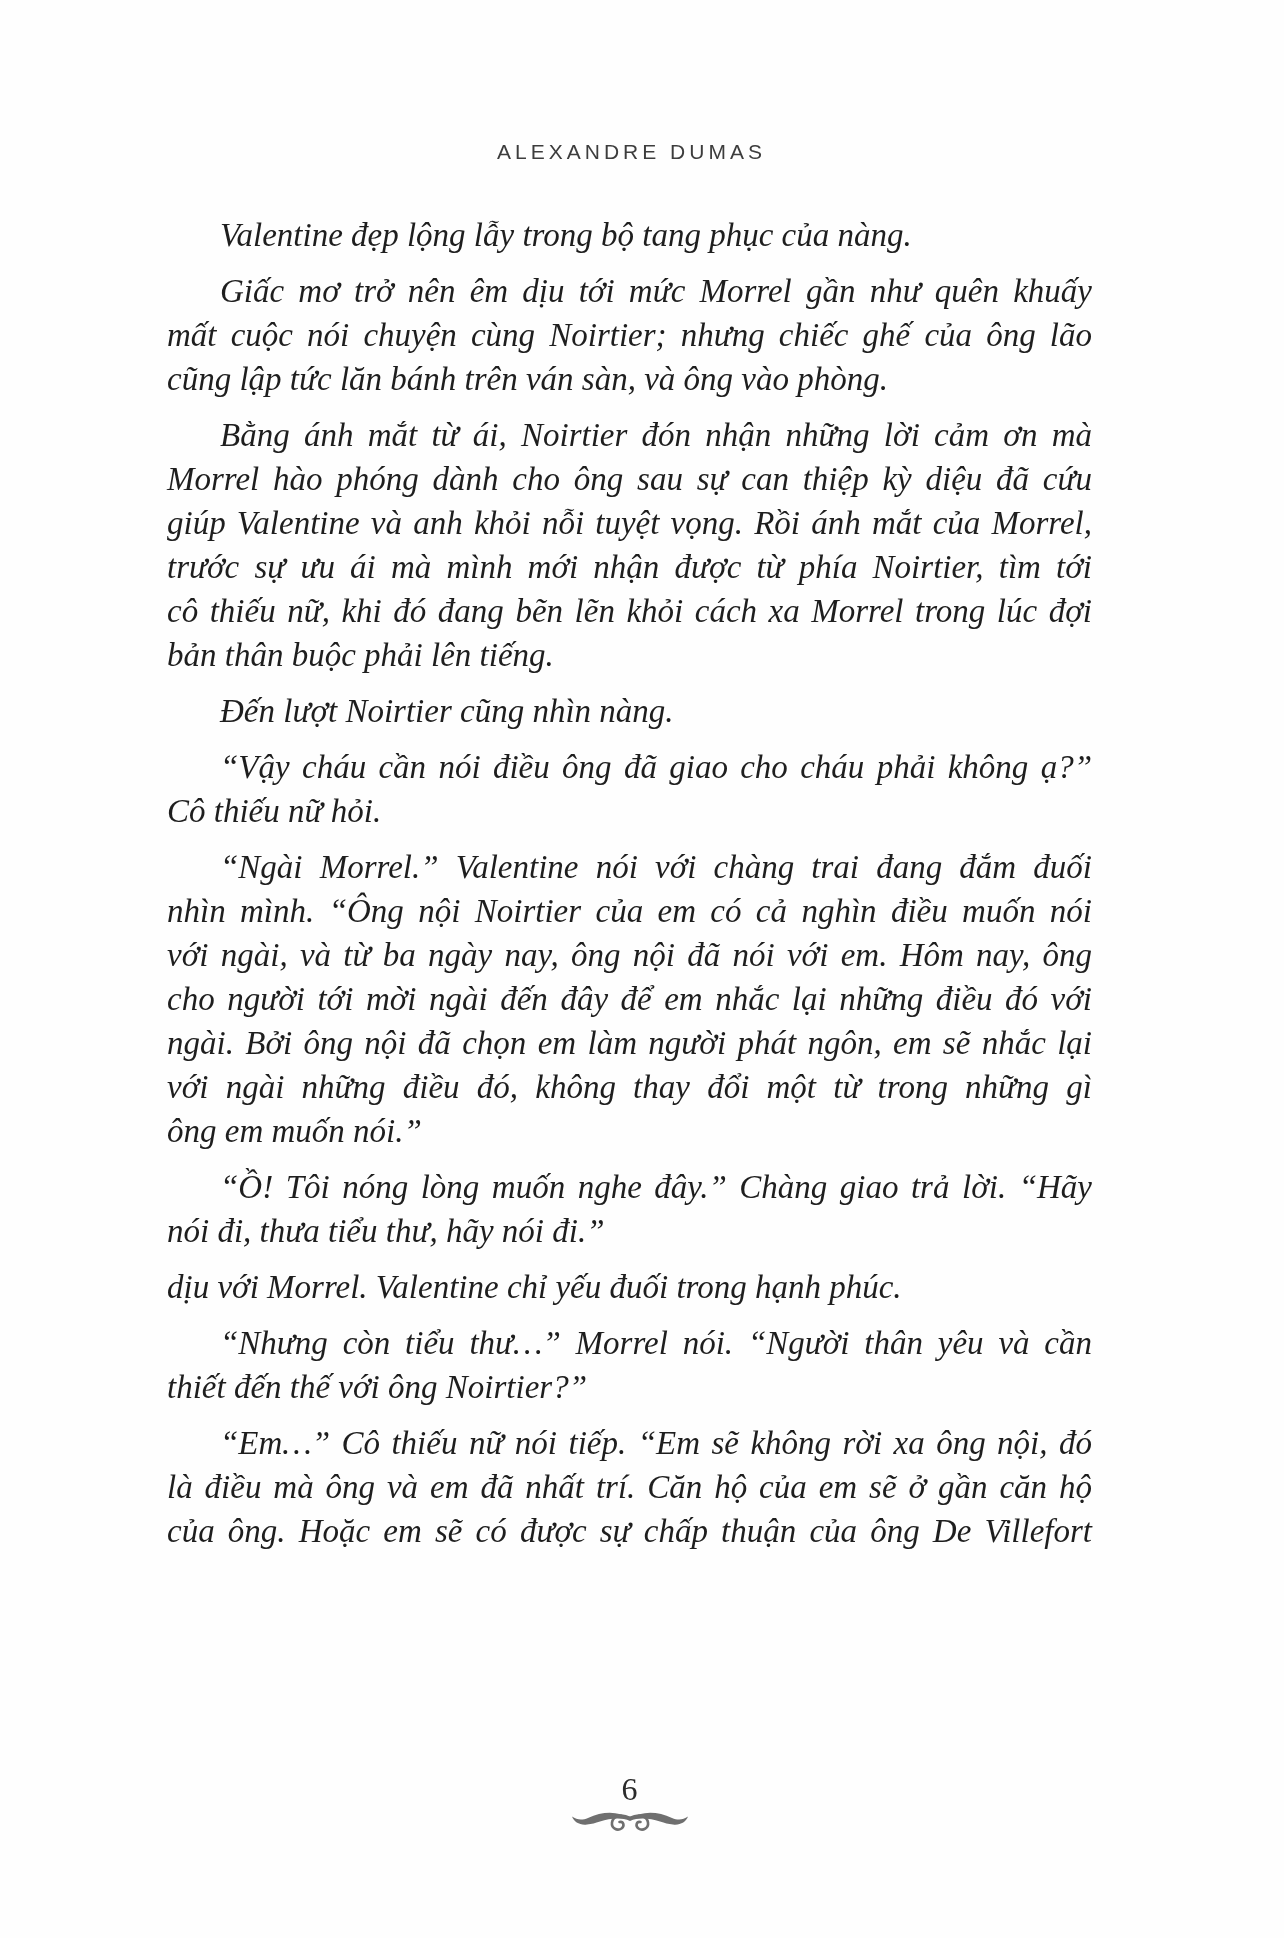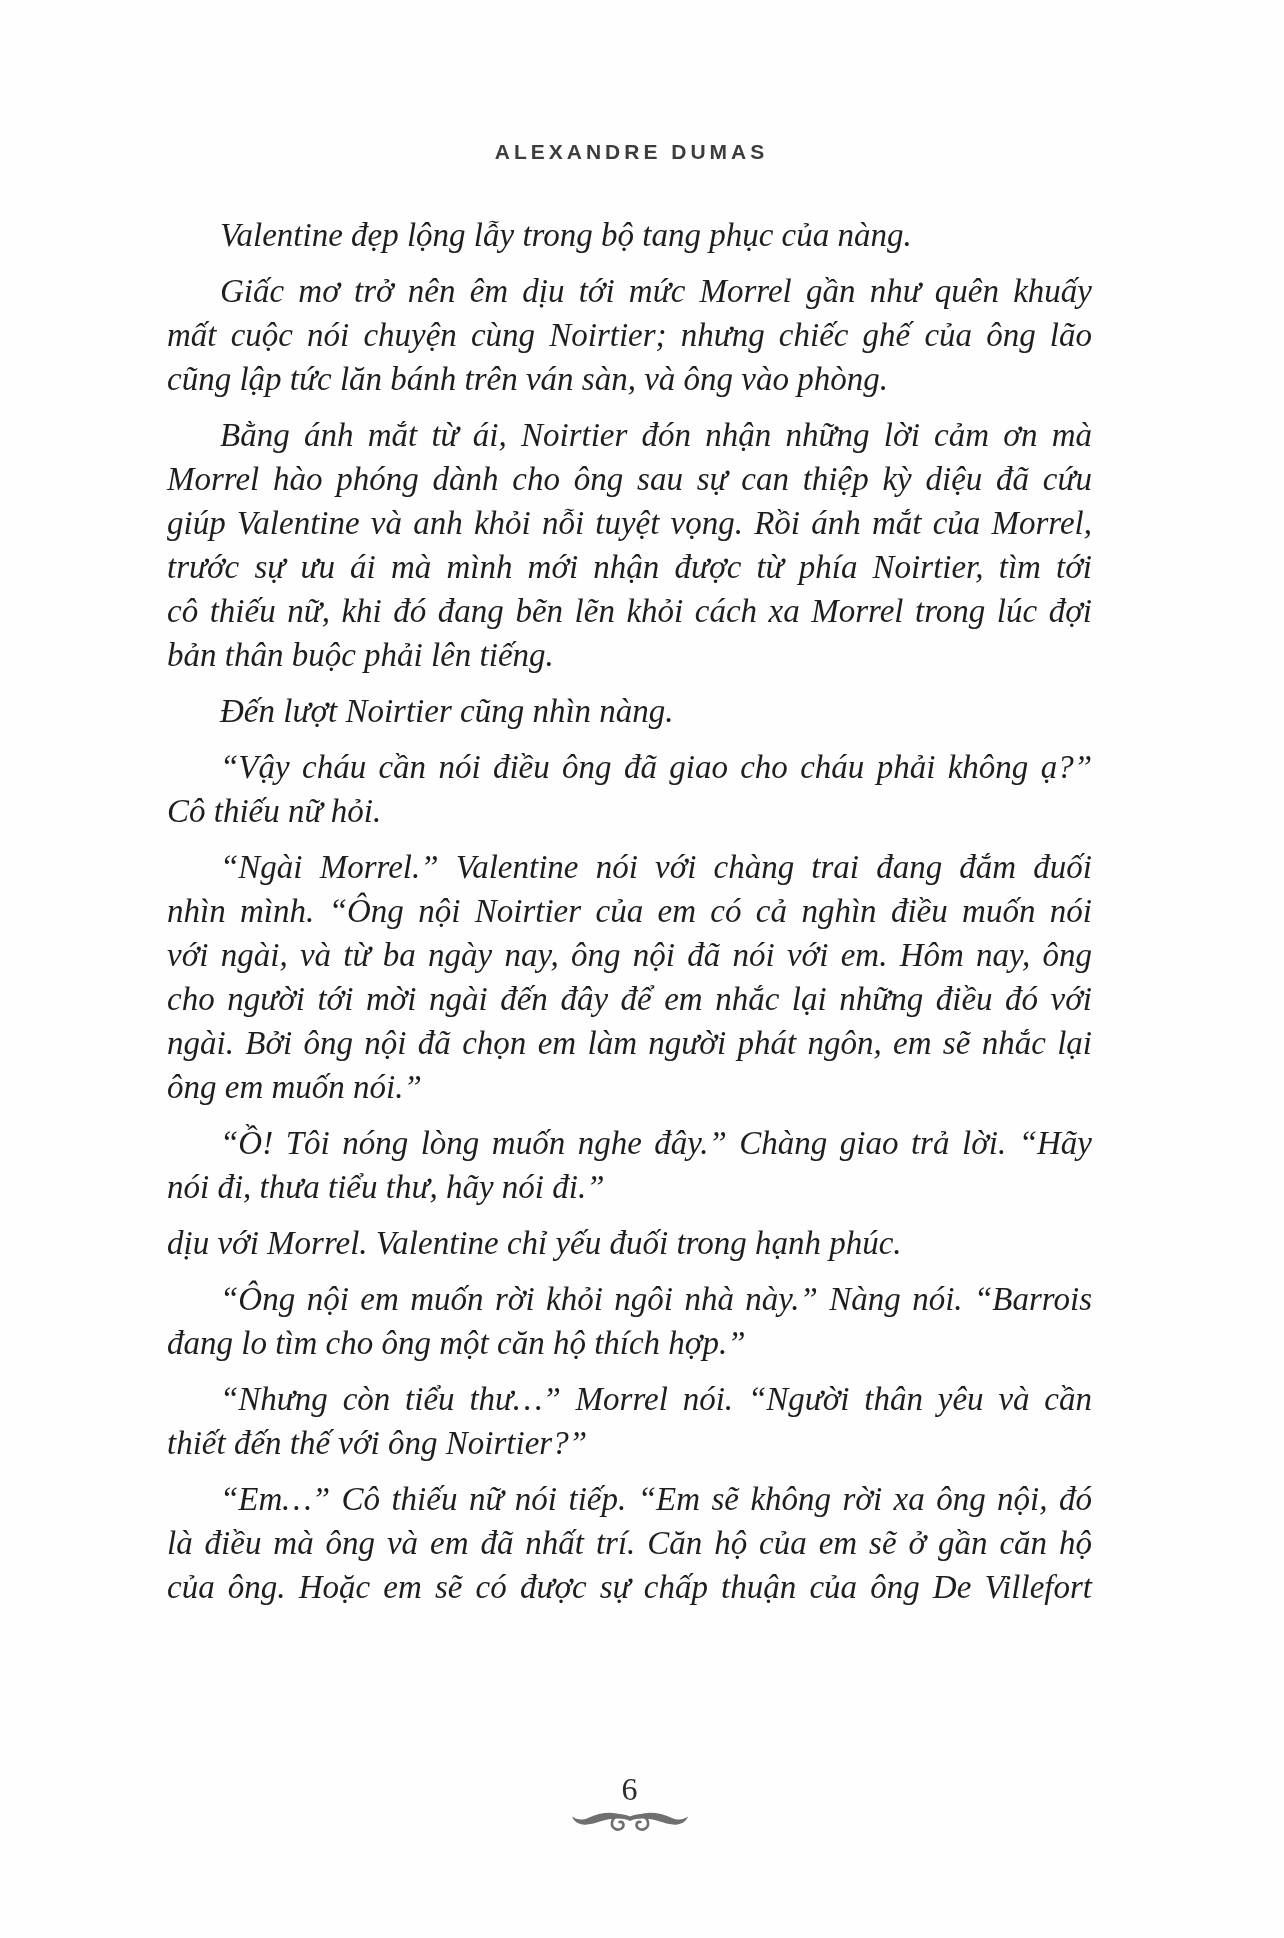--- a/index.html
+++ b/index.html
@@ -15,21 +15,21 @@
   }
 
   .running-head {
     position: absolute;
     top: 140px;
     left: 167px;
     width: 925px;
     text-align: center;
     font-family: "Liberation Sans", "DejaVu Sans", sans-serif;
     font-size: 21px;
-    font-weight: 700;
+    font-weight: 400;
     letter-spacing: 4px;
     text-indent: 4px; 
     color: #3d3d3d;
   }
 
   .text-block {
     position: absolute;
     top: 213px;
     left: 167px;
     width: 925px;
@@ -99,32 +99,29 @@
       <div class="para">
         <div class="line first">“Vậy cháu cần nói điều ông đã giao cho cháu phải không ạ?”</div>
         <div class="line last">Cô thiếu nữ hỏi.</div>
       </div>
       <div class="para">
         <div class="line first">“Ngài Morrel.” Valentine nói với chàng trai đang đắm đuối</div>
         <div class="line">nhìn mình. “Ông nội Noirtier của em có cả nghìn điều muốn nói</div>
         <div class="line">với ngài, và từ ba ngày nay, ông nội đã nói với em. Hôm nay, ông</div>
         <div class="line">cho người tới mời ngài đến đây để em nhắc lại những điều đó với</div>
         <div class="line">ngài. Bởi ông nội đã chọn em làm người phát ngôn, em sẽ nhắc lại</div>
+        <div class="line">với ngài những điều đó, không thay đổi một từ trong những gì</div>
         <div class="line last">ông em muốn nói.”</div>
       </div>
       <div class="para">
         <div class="line first">“Ồ! Tôi nóng lòng muốn nghe đây.” Chàng giao trả lời. “Hãy</div>
         <div class="line last">nói đi, thưa tiểu thư, hãy nói đi.”</div>
       </div>
       <div class="para">
         <div class="line last">dịu với Morrel. Valentine chỉ yếu đuối trong hạnh phúc.</div>
-      </div>
-      <div class="para">
-        <div class="line first">“Ông nội em muốn rời khỏi ngôi nhà này.” Nàng nói. “Barrois</div>
-        <div class="line last">đang lo tìm cho ông một căn hộ thích hợp.”</div>
       </div>
       <div class="para">
         <div class="line first">“Nhưng còn tiểu thư…” Morrel nói. “Người thân yêu và cần</div>
         <div class="line last">thiết đến thế với ông Noirtier?”</div>
       </div>
       <div class="para">
         <div class="line first">“Em…” Cô thiếu nữ nói tiếp. “Em sẽ không rời xa ông nội, đó</div>
         <div class="line">là điều mà ông và em đã nhất trí. Căn hộ của em sẽ ở gần căn hộ</div>
         <div class="line">của ông. Hoặc em sẽ có được sự chấp thuận của ông De Villefort</div>
       </div>

